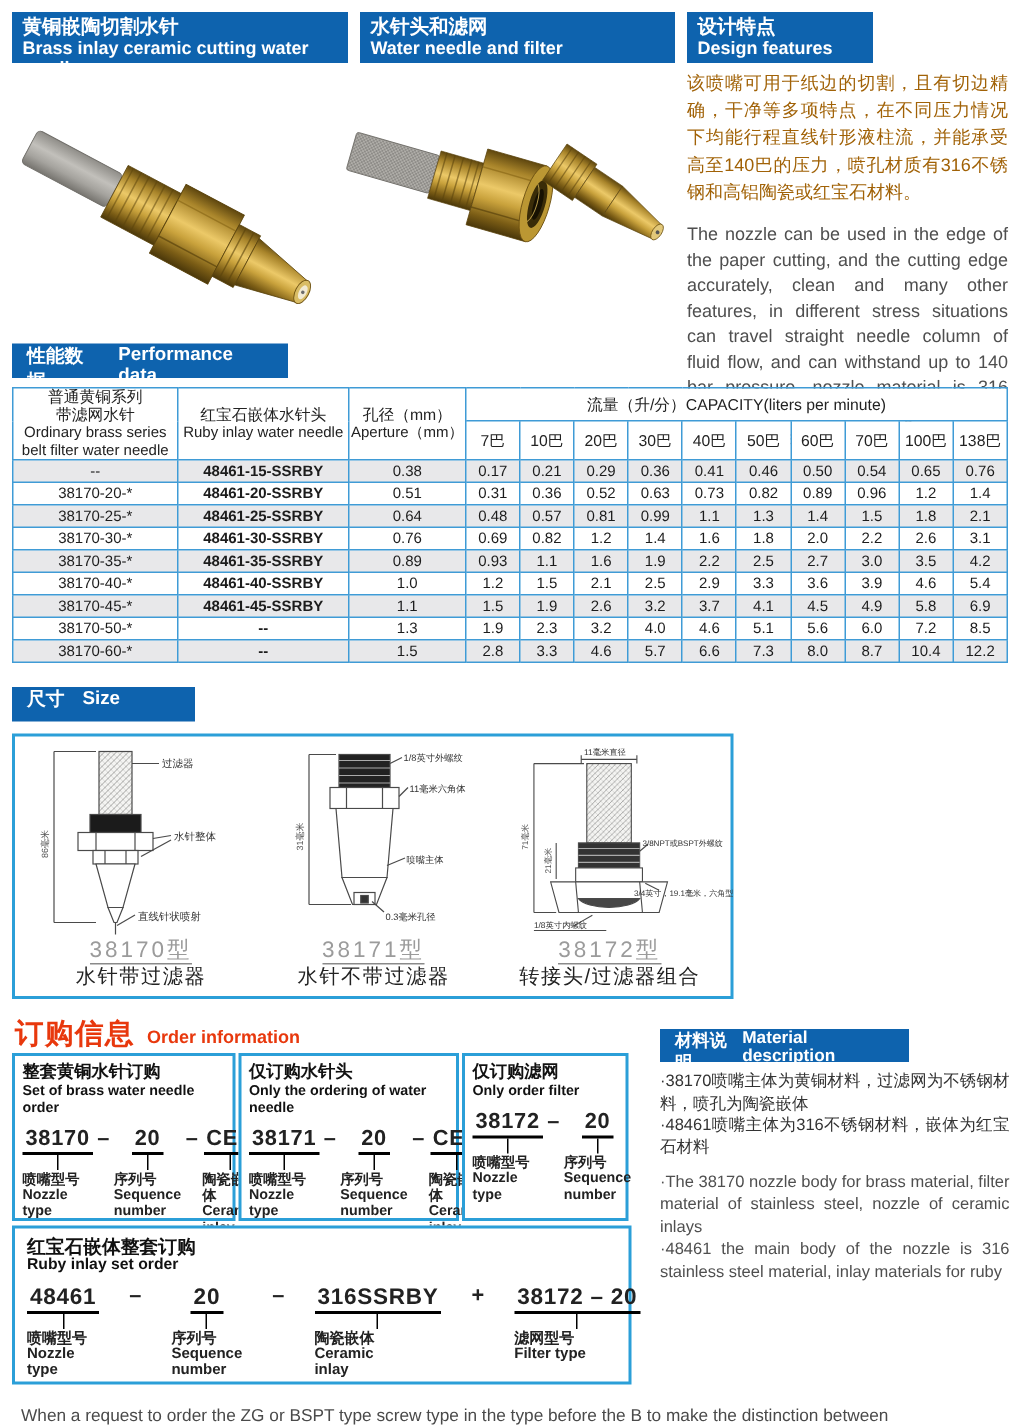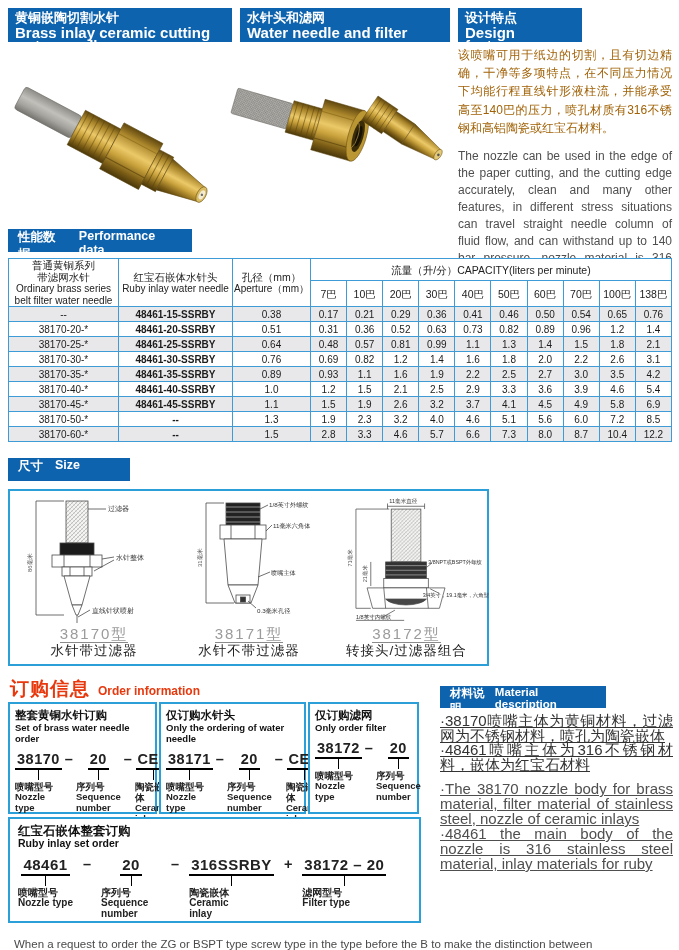--- a/index.html
+++ b/index.html
@@ -8,21 +8,21 @@
     position: relative;
     background: #ffffff;
     font-family: "Liberation Sans", "DejaVu Sans", sans-serif;
     overflow: hidden;
     color:#222;
   }
   .abs { position:absolute; }
   
   .bar { background:#0e63ae; color:#fff; padding:2px 7px; }
   .bar .bzh { font-size:13px; font-weight:bold; line-height:16px; display:block; }
-  .bar .ben { font-size:15px; font-weight:bold; line-height:13px; display:block; }
+  .bar .ben { font-size:12px; font-weight:bold; line-height:13px; display:block; }
   .bar-inline { background:#0e63ae; color:#fff; display:flex; gap:12px; padding:0 10px; }
   .bar-inline .bzh { font-size:12.5px; font-weight:bold; }
   .bar-inline .ben { font-size:12.5px; font-weight:bold; }
   
   .design-text p { font-size:12px; text-align:justify; }
   .design-text .pzh { color:#a16207; line-height:1.52; margin-bottom:11px; }
   .design-text .pen { color:#4f4f4f; line-height:1.42; }
   
   table.perf { border-collapse:collapse; table-layout:fixed; width:664px; }
   table.perf th, table.perf td { border:1px solid #3f9bd6; text-align:center; vertical-align:middle; padding:0 1px; }
@@ -51,25 +51,25 @@
   .ob-code { display:flex; align-items:flex-start; gap:3px; margin-top:7px; }
   .part { display:flex; flex-direction:column; align-items:center; }
   .code { font-size:14.5px; font-weight:bold; letter-spacing:0.5px; border-bottom:2px solid #000; padding:0 2px 1px 2px; white-space:nowrap; }
   .tick { width:1px; height:10px; background:#000; }
   .plbl { align-self:flex-start; margin-top:1px; }
   .plbl .lzh { font-size:9.5px; font-weight:bold; display:block; line-height:11px; }
   .plbl .len { font-size:9.5px; font-weight:bold; display:block; line-height:10.5px; max-width:52px; }
   .sep { font-size:14.5px; font-weight:bold; padding-top:0; }
   
   .ruby-box .code { font-size:15px; }
-  .ruby-box .ob-code { gap:10px; }
+  .ruby-box .ob-code { gap:20px; }
   .ruby-box .plbl .len { max-width:60px; font-size:10px; }
   .ruby-box .plbl .lzh { font-size:10px; }
   
-  .material-text p { font-size:15px; text-align:justify; line-height:14.5px;text-decoration:underline; }
+  .material-text p { font-size:11px; text-align:justify; line-height:14.5px; }
   .material-text .mzh { color:#333; }
   .material-text .men { color:#4f4f4f; line-height:15px; }
   .material-text .gap { height:9px; }
   
   .footnote { font-size:11.5px; color:#4a4a4a; line-height:13px; }
 </style>
 </head>
 <body>
 
 <div class="abs bar" style="left:8px;top:8px;width:224px;height:34px;">

